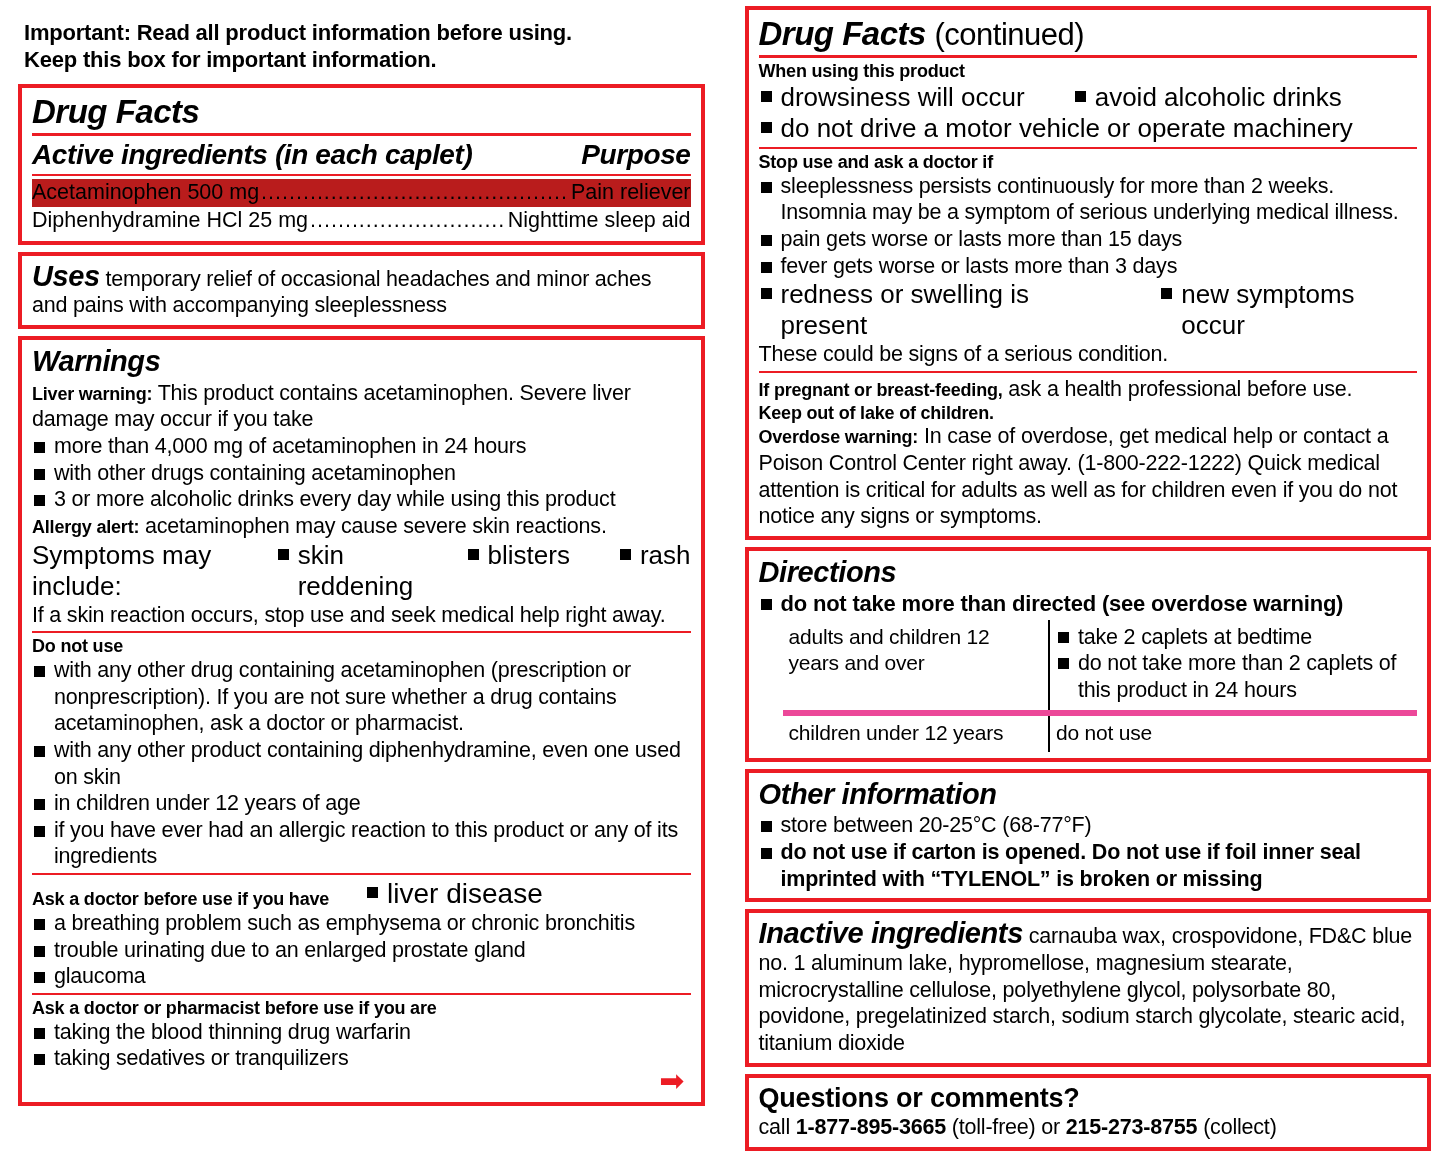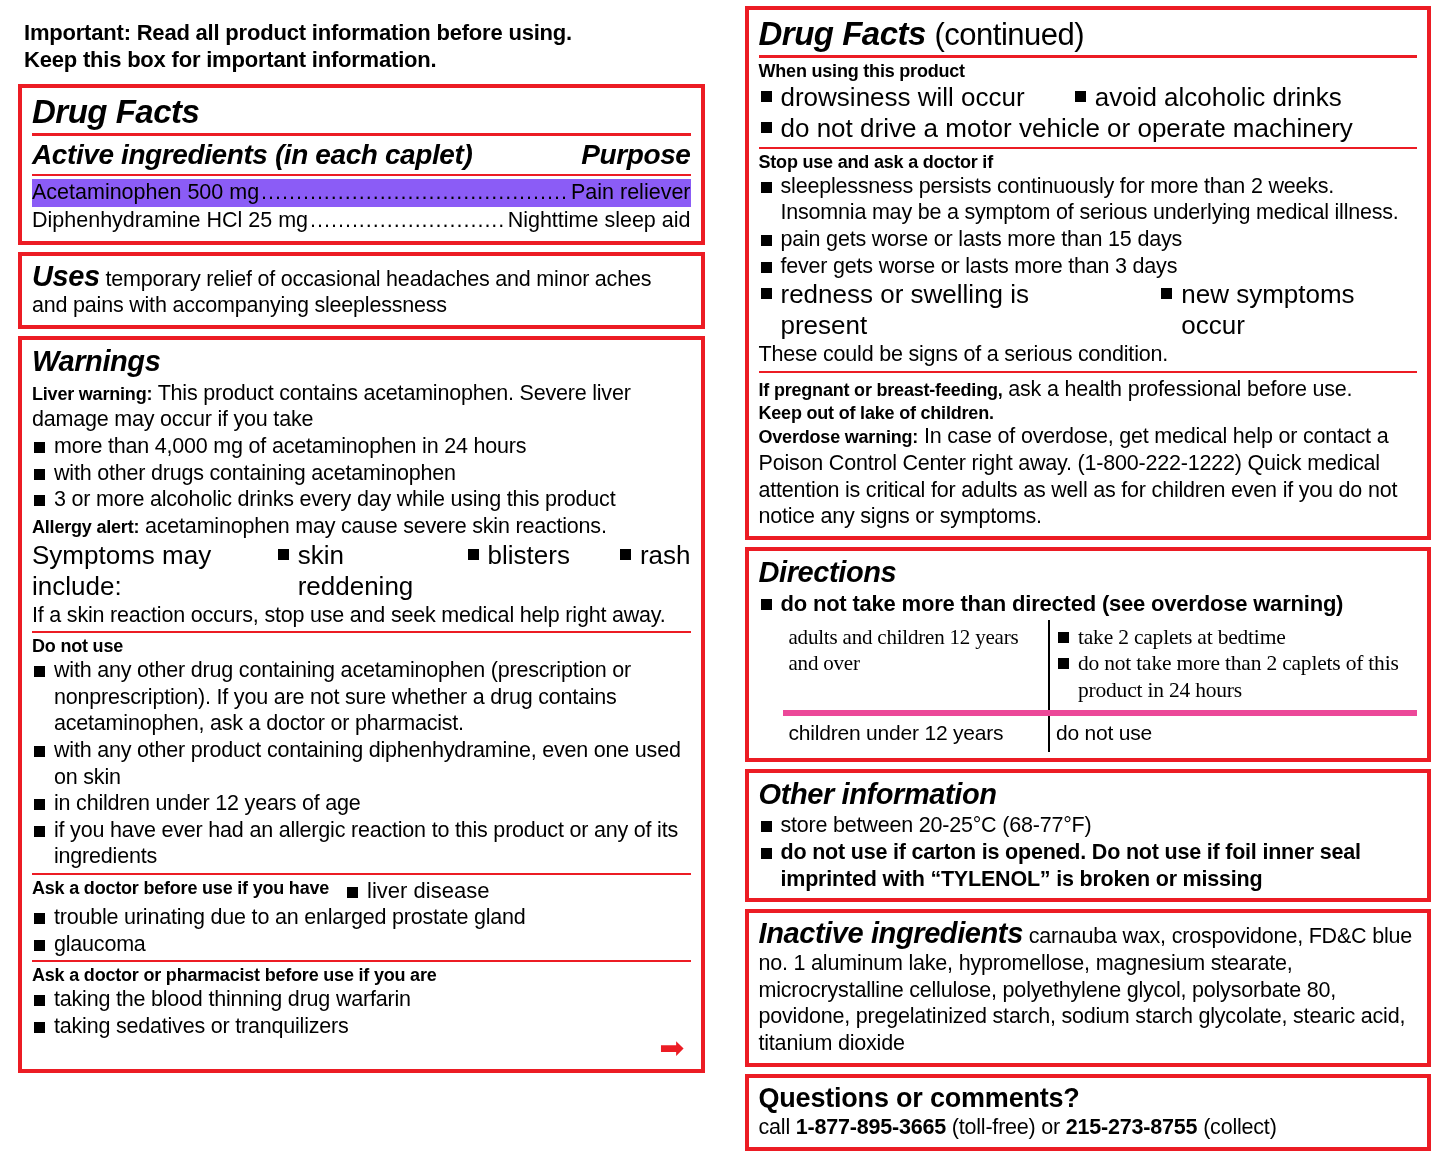--- a/index.html
+++ b/index.html
@@ -107,21 +107,21 @@
     line-height: 1.3;
     white-space: nowrap;
   }
   .ai-row .dots {
     flex: 1 1 auto;
     overflow: hidden;
     white-space: nowrap;
     margin: 0 2px;
     letter-spacing: 1px;
   }
-  .highlight { background: #8b5cf6; }
+  .highlight { background: #b91c1c; }
 
   
   ul.b {
     list-style: none;
     margin: 0;
     padding: 0;
   }
   ul.b > li {
     position: relative;
     padding-left: 22px;
@@ -150,22 +150,22 @@
     position: absolute;
     left: 2px;
     top: 9px;
     width: 11px;
     height: 11px;
     background: #000;
   }
 
   .row-space {
     display: flex;
-    align-items: flex-start;
-    gap: 16px;
+    align-items: flex-end;
+    gap: 36px;
     flex-wrap: wrap;
   }
   .sym-row {
     display: flex;
     align-items: baseline;
     font-size: 26px;
   }
   .sym-row .gapitem { margin-left: 48px; }
 
   .arrow {
@@ -185,21 +185,21 @@
     margin-top: 2px;
     width: calc(100% - 24px);
   }
   table.dir td {
     font-size: 21px;
     line-height: 1.25;
     vertical-align: top;
     padding: 4px 6px 6px 6px;
     letter-spacing: -0.2px;
   }
-  table.dir tr.brd td { border-bottom: 6px solid #ec4899; font-family: Liberation Serif, serif; }
+  table.dir tr.brd td { border-bottom: 6px solid #ec4899; }
   table.dir td.left { width: 42%; border-right: 2px solid #000; }
   table.dir ul.b > li::before { top: 8px; }
 
   .qtitle {
     font-size: 27px;
     font-weight: 700;
     letter-spacing: -0.2px;
     line-height: 1.2;
   }
 </style>
@@ -274,23 +274,24 @@
         <li>with any other drug containing acetaminophen (prescription or nonprescription). If you are not sure whether a drug contains acetaminophen, ask a doctor or pharmacist.</li>
         <li>with any other product containing diphenhydramine, even one used on skin</li>
         <li>in children under 12 years of age</li>
         <li>if you have ever had an allergic reaction to this product or any of its ingredients</li>
       </ul>
 
       <hr class="hr-red">
 
       <div class="row-space">
         <span class="title-md">Ask a doctor before use if you have</span>
-        <span class="inline-bullet" style="font-size:22px;">liver disease</span>
-      </div>
-      <ul class="b">
+        <span class="inline-bullet" style="font-size:28px;">liver disease</span>
+      </div>
+      <ul class="b">
+        <li>a breathing problem such as emphysema or chronic bronchitis</li>
         <li>trouble urinating due to an enlarged prostate gland</li>
         <li>glaucoma</li>
       </ul>
 
       <hr class="hr-red">
 
       <div class="title-md">Ask a doctor or pharmacist before use if you are</div>
       <ul class="b">
         <li>taking the blood thinning drug warfarin</li>
         <li>taking sedatives or tranquilizers</li>

